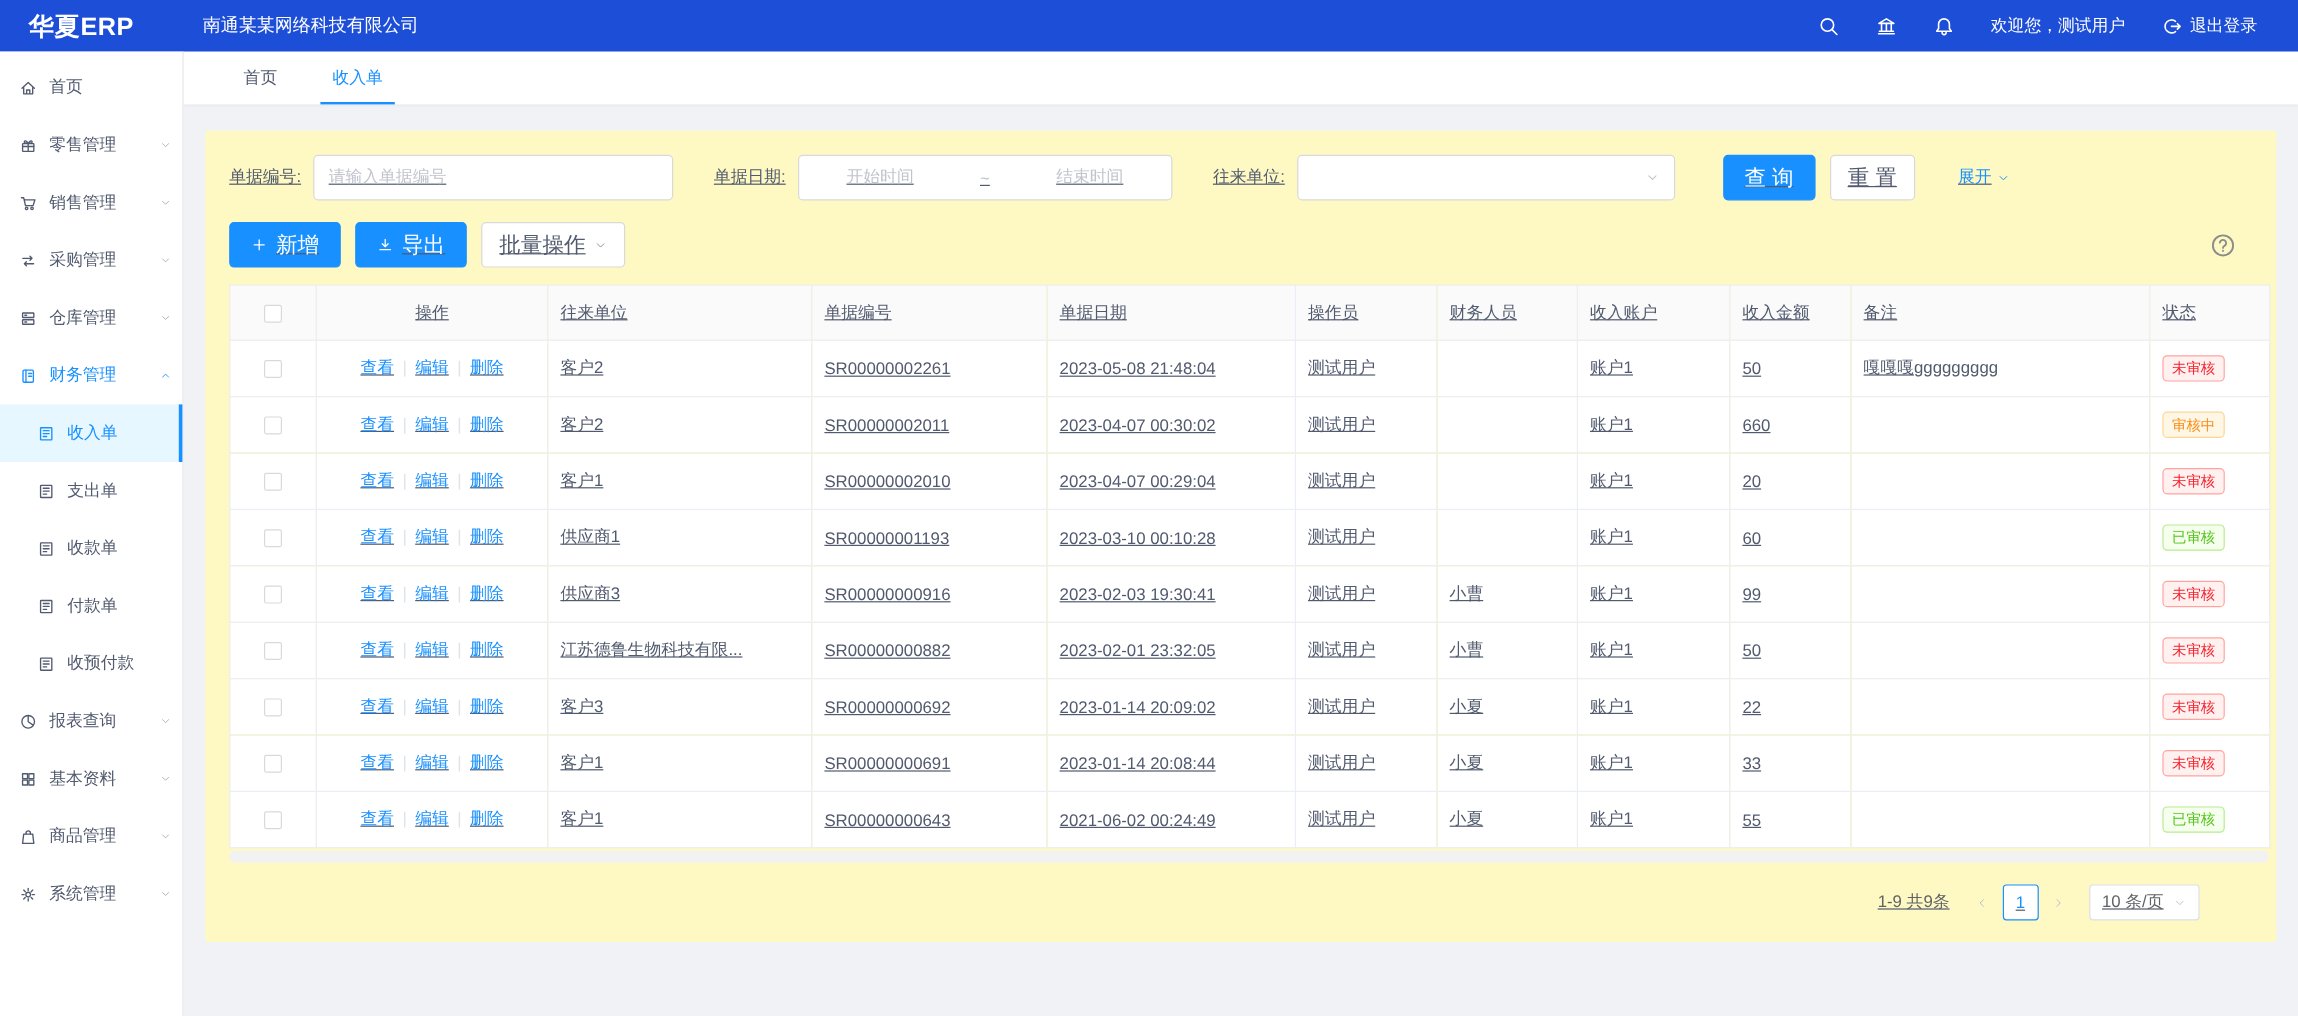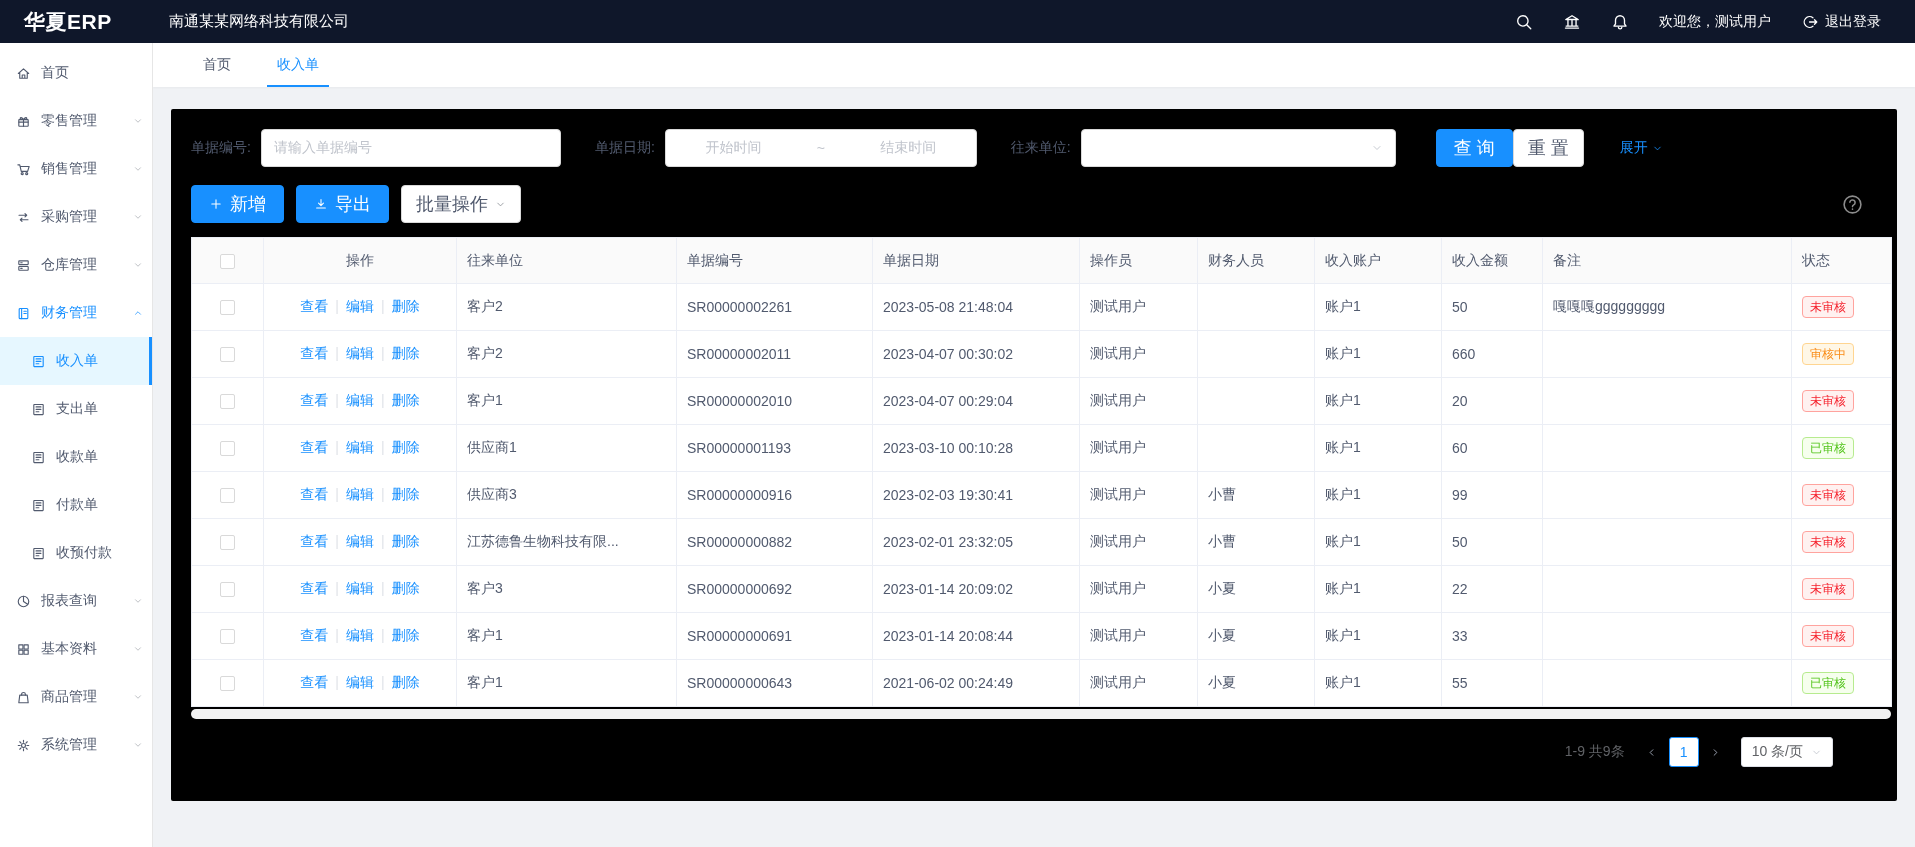--- a/index.html
+++ b/index.html
@@ -5,21 +5,21 @@
   * { margin:0; padding:0; box-sizing:border-box; }
   html,body { width:1915px; height:847px; }
   body {
     font-family:"Liberation Sans","DejaVu Sans",sans-serif;
     font-size:14px; color:#515a6e; background:#f0f2f5; overflow:hidden;
   }
   .icon { display:inline-flex; align-items:center; justify-content:center; }
   .icon svg { width:100%; height:100%; display:block; }
 
   
-  .topbar { height:43px; background:#0f172a; display:flex; align-items:center; color:#fff; }
+  .topbar { height:43px; background:#1d4ed8; display:flex; align-items:center; color:#fff; }
   .logo { width:153px; padding-left:24px; font-size:21px; font-weight:bold; letter-spacing:.5px; flex:none; }
   .company { margin-left:16px; font-size:15px; }
   .topbar-right { margin-left:auto; display:flex; align-items:center; gap:30px; padding-right:34px; font-size:14px; }
   .tb-icon { width:18px; height:18px; cursor:pointer; }
   .logout { display:flex; align-items:center; gap:6px; cursor:pointer; }
 
   
   .main { display:flex; height:804px; }
   .sidebar { width:153px; flex:none; background:#fff; border-right:1px solid #e6e6e6; padding-top:6px; }
   .menu-item { height:48px; display:flex; align-items:center; padding-left:16px; cursor:pointer; position:relative; color:#515a6e; }
@@ -32,37 +32,37 @@
   .menu-item.selected { background:#e6f7ff; color:#1890ff; }
   .menu-item.selected::after { content:''; position:absolute; right:0; top:0; bottom:0; width:3px; background:#1890ff; }
 
   .content { flex:1; display:flex; flex-direction:column; overflow:hidden; }
   .tabbar { height:44px; background:#fff; display:flex; align-items:stretch; padding-left:34px; box-shadow:0 1px 2px rgba(0,0,0,.04); }
   .tab { display:flex; align-items:center; padding:0 16px; margin-right:14px; position:relative; cursor:pointer; color:#515a6e; }
   .tab.active { color:#1890ff; }
   .tab.active::after { content:''; position:absolute; left:6px; right:6px; bottom:0; height:2px; background:#1890ff; }
 
   
-  .card { background:#000000; margin:22px 18px 0 18px; padding:14px 12px 34px 12px; border-radius:2px; }
+  .card { background:#fef9c3; margin:22px 18px 0 18px; padding:14px 12px 18px 12px; border-radius:2px;text-decoration:underline; }
 
   
   .filters { display:flex; align-items:center; padding:6px 8px 16px 8px; }
   .f-label { margin-right:10px; white-space:nowrap; }
   .f-box { height:38px; border:1px solid #d9d9d9; border-radius:4px; background:#fff; display:flex; align-items:center; padding:0 12px; cursor:text; }
   .bill-no-input { width:300px; }
   .date-input { width:312px; justify-content:space-around; margin-right:34px; cursor:pointer; }
   .partner-select { width:315px; justify-content:space-between; cursor:pointer; }
   .placeholder { color:#c0c4cc; }
   .gap30 { width:34px; flex:none; }
   .sel-chev { width:12px; height:12px; color:#c0c4cc; }
   .btn { height:38px; border-radius:4px; font-size:18px; display:inline-flex; align-items:center; justify-content:center; cursor:pointer; white-space:nowrap; }
   .btn-primary { background:#1890ff; color:#fff; border:1px solid #1890ff; padding:0 17px; }
   .btn-default { background:#fff; color:#515a6e; border:1px solid #d9d9d9; padding:0 14px; }
   .search-btn { margin-left:40px; }
-  .reset-btn { }
+  .reset-btn { margin-left:12px; }
   .expand-link { color:#1890ff; margin-left:36px; display:inline-flex; align-items:center; gap:4px; cursor:pointer; }
   .expand-link .chev { width:11px; height:11px; }
 
   
   .toolbar { display:flex; align-items:center; padding:2px 8px 14px 8px; }
   .toolbar .btn + .btn { margin-left:12px; }
   .btn .b-icon { width:14px; height:14px; margin-right:7px; }
   .batch-btn .chev { width:11px; height:11px; margin-left:7px; color:#8c9096; }
   .help-icon { margin-left:auto; width:21px; height:21px; color:#8c8c8c; cursor:pointer; margin-right:14px; }
 

